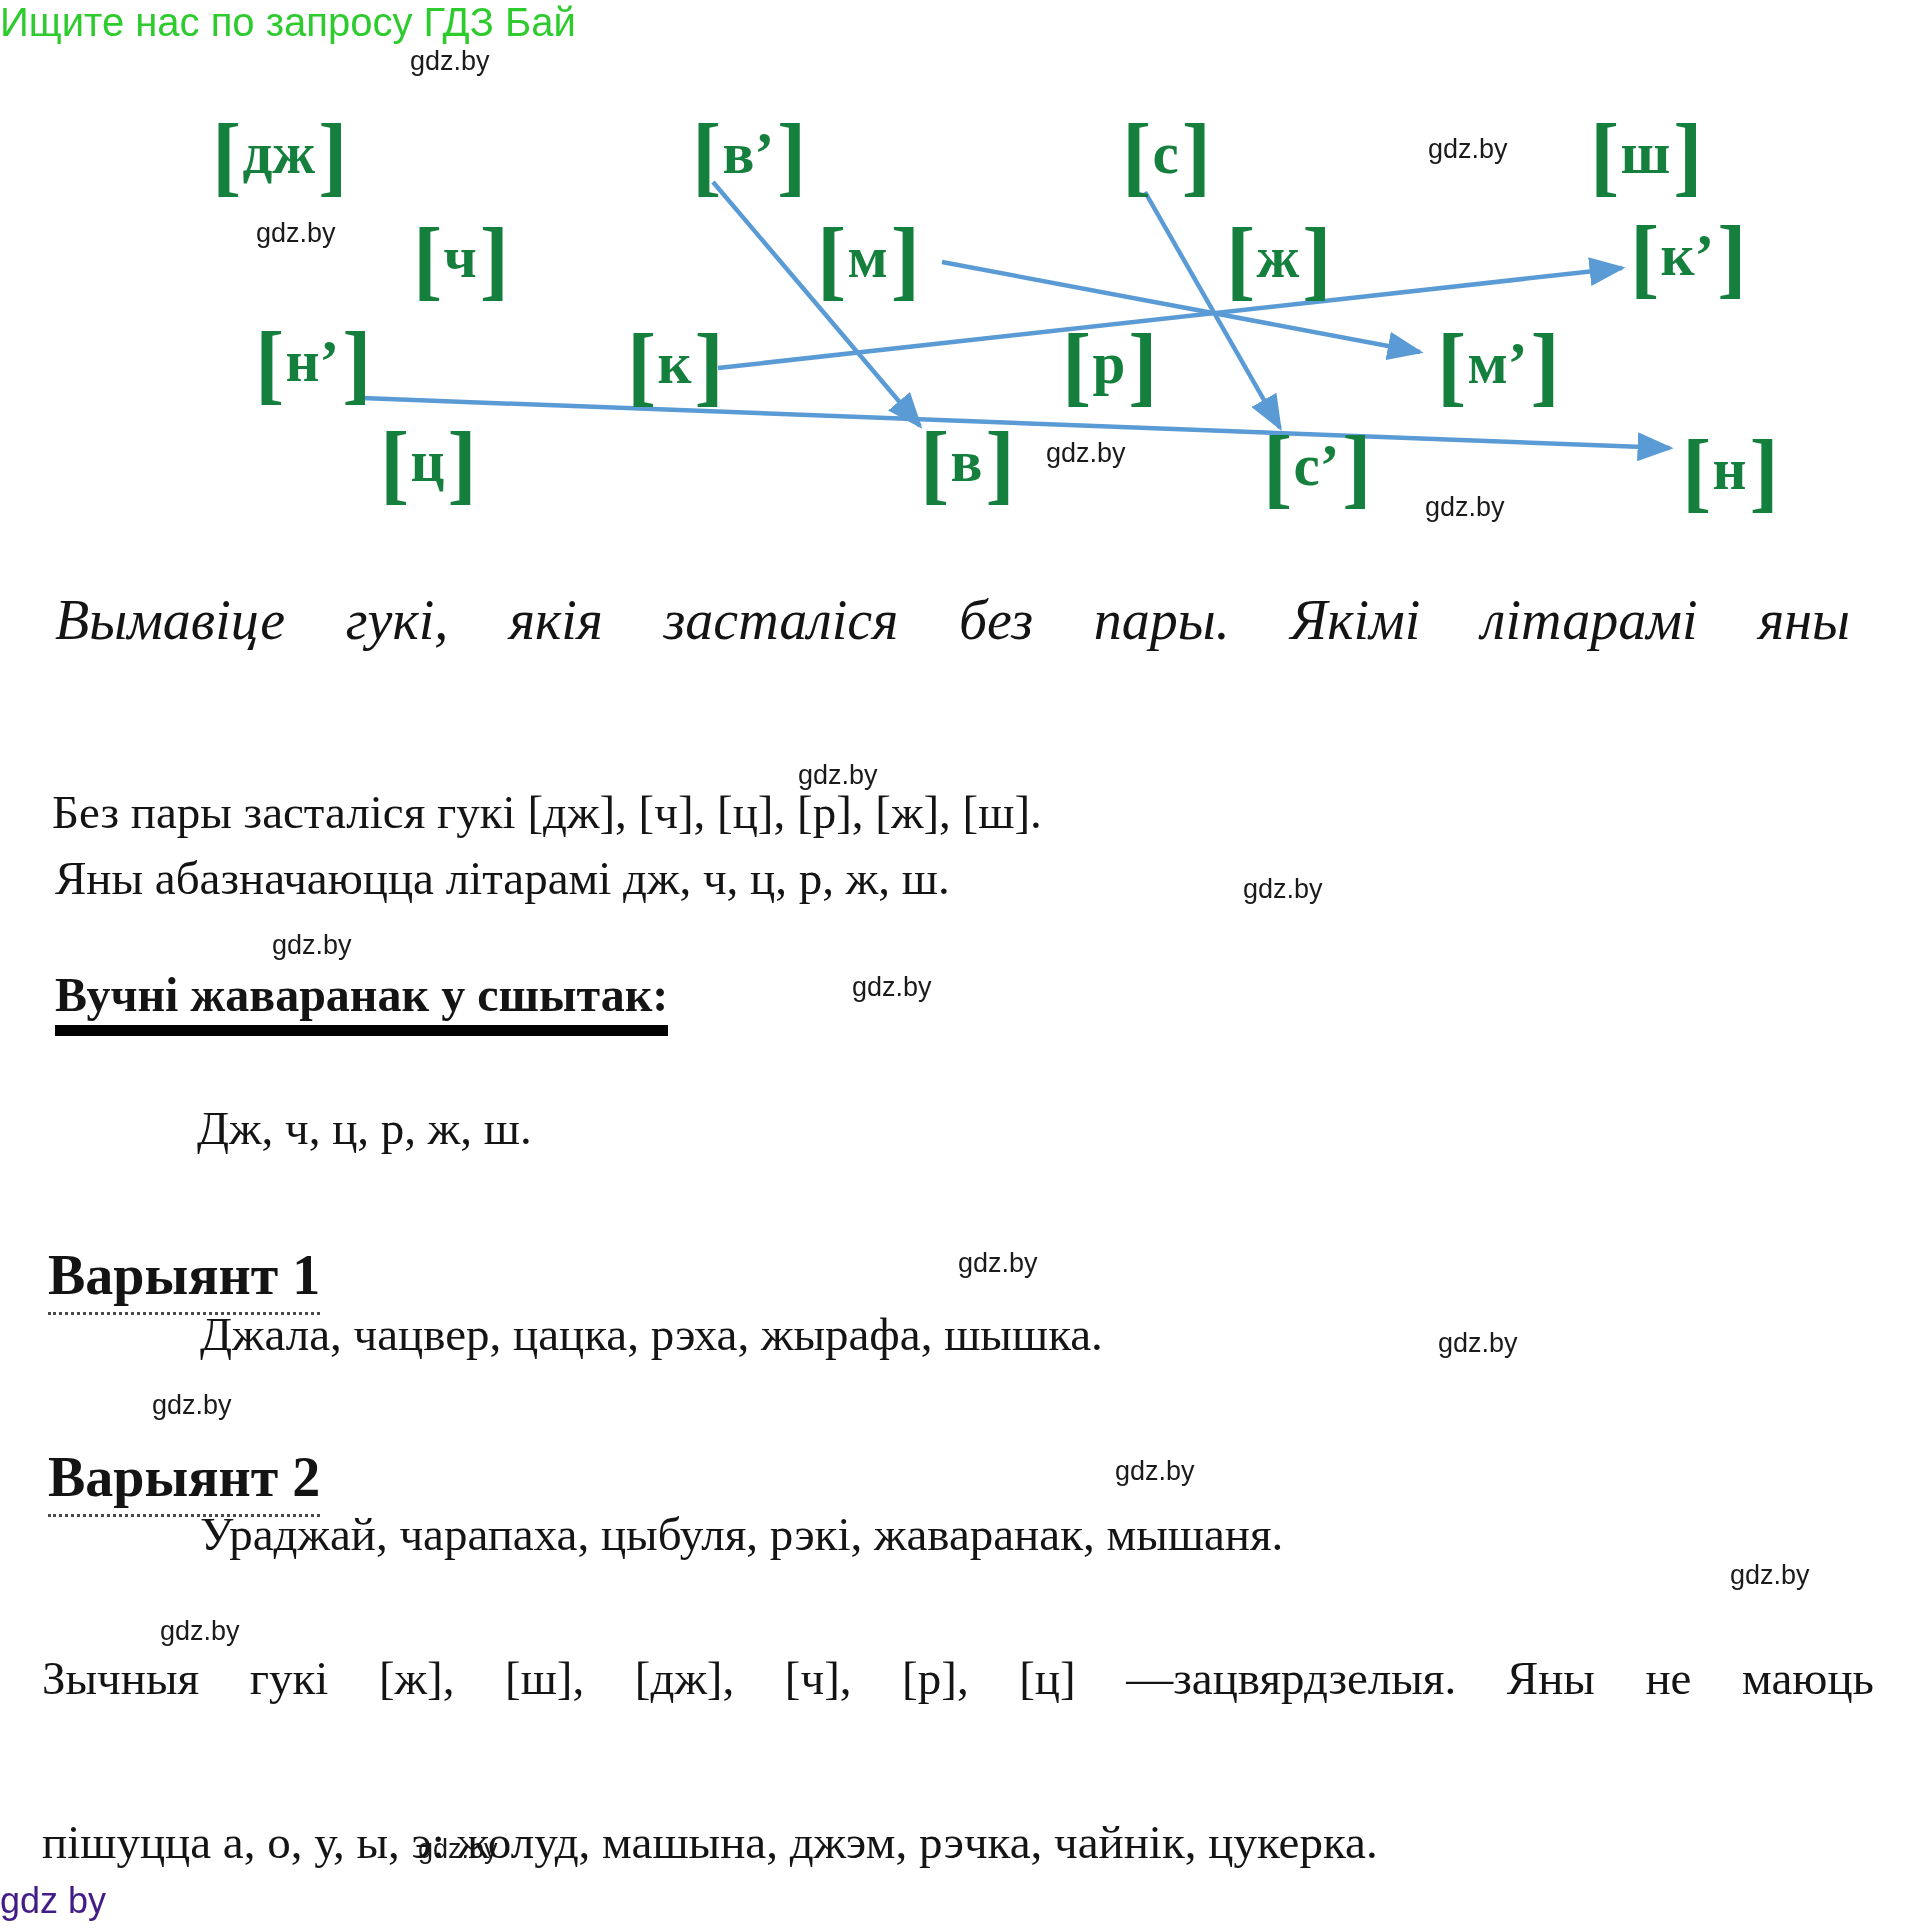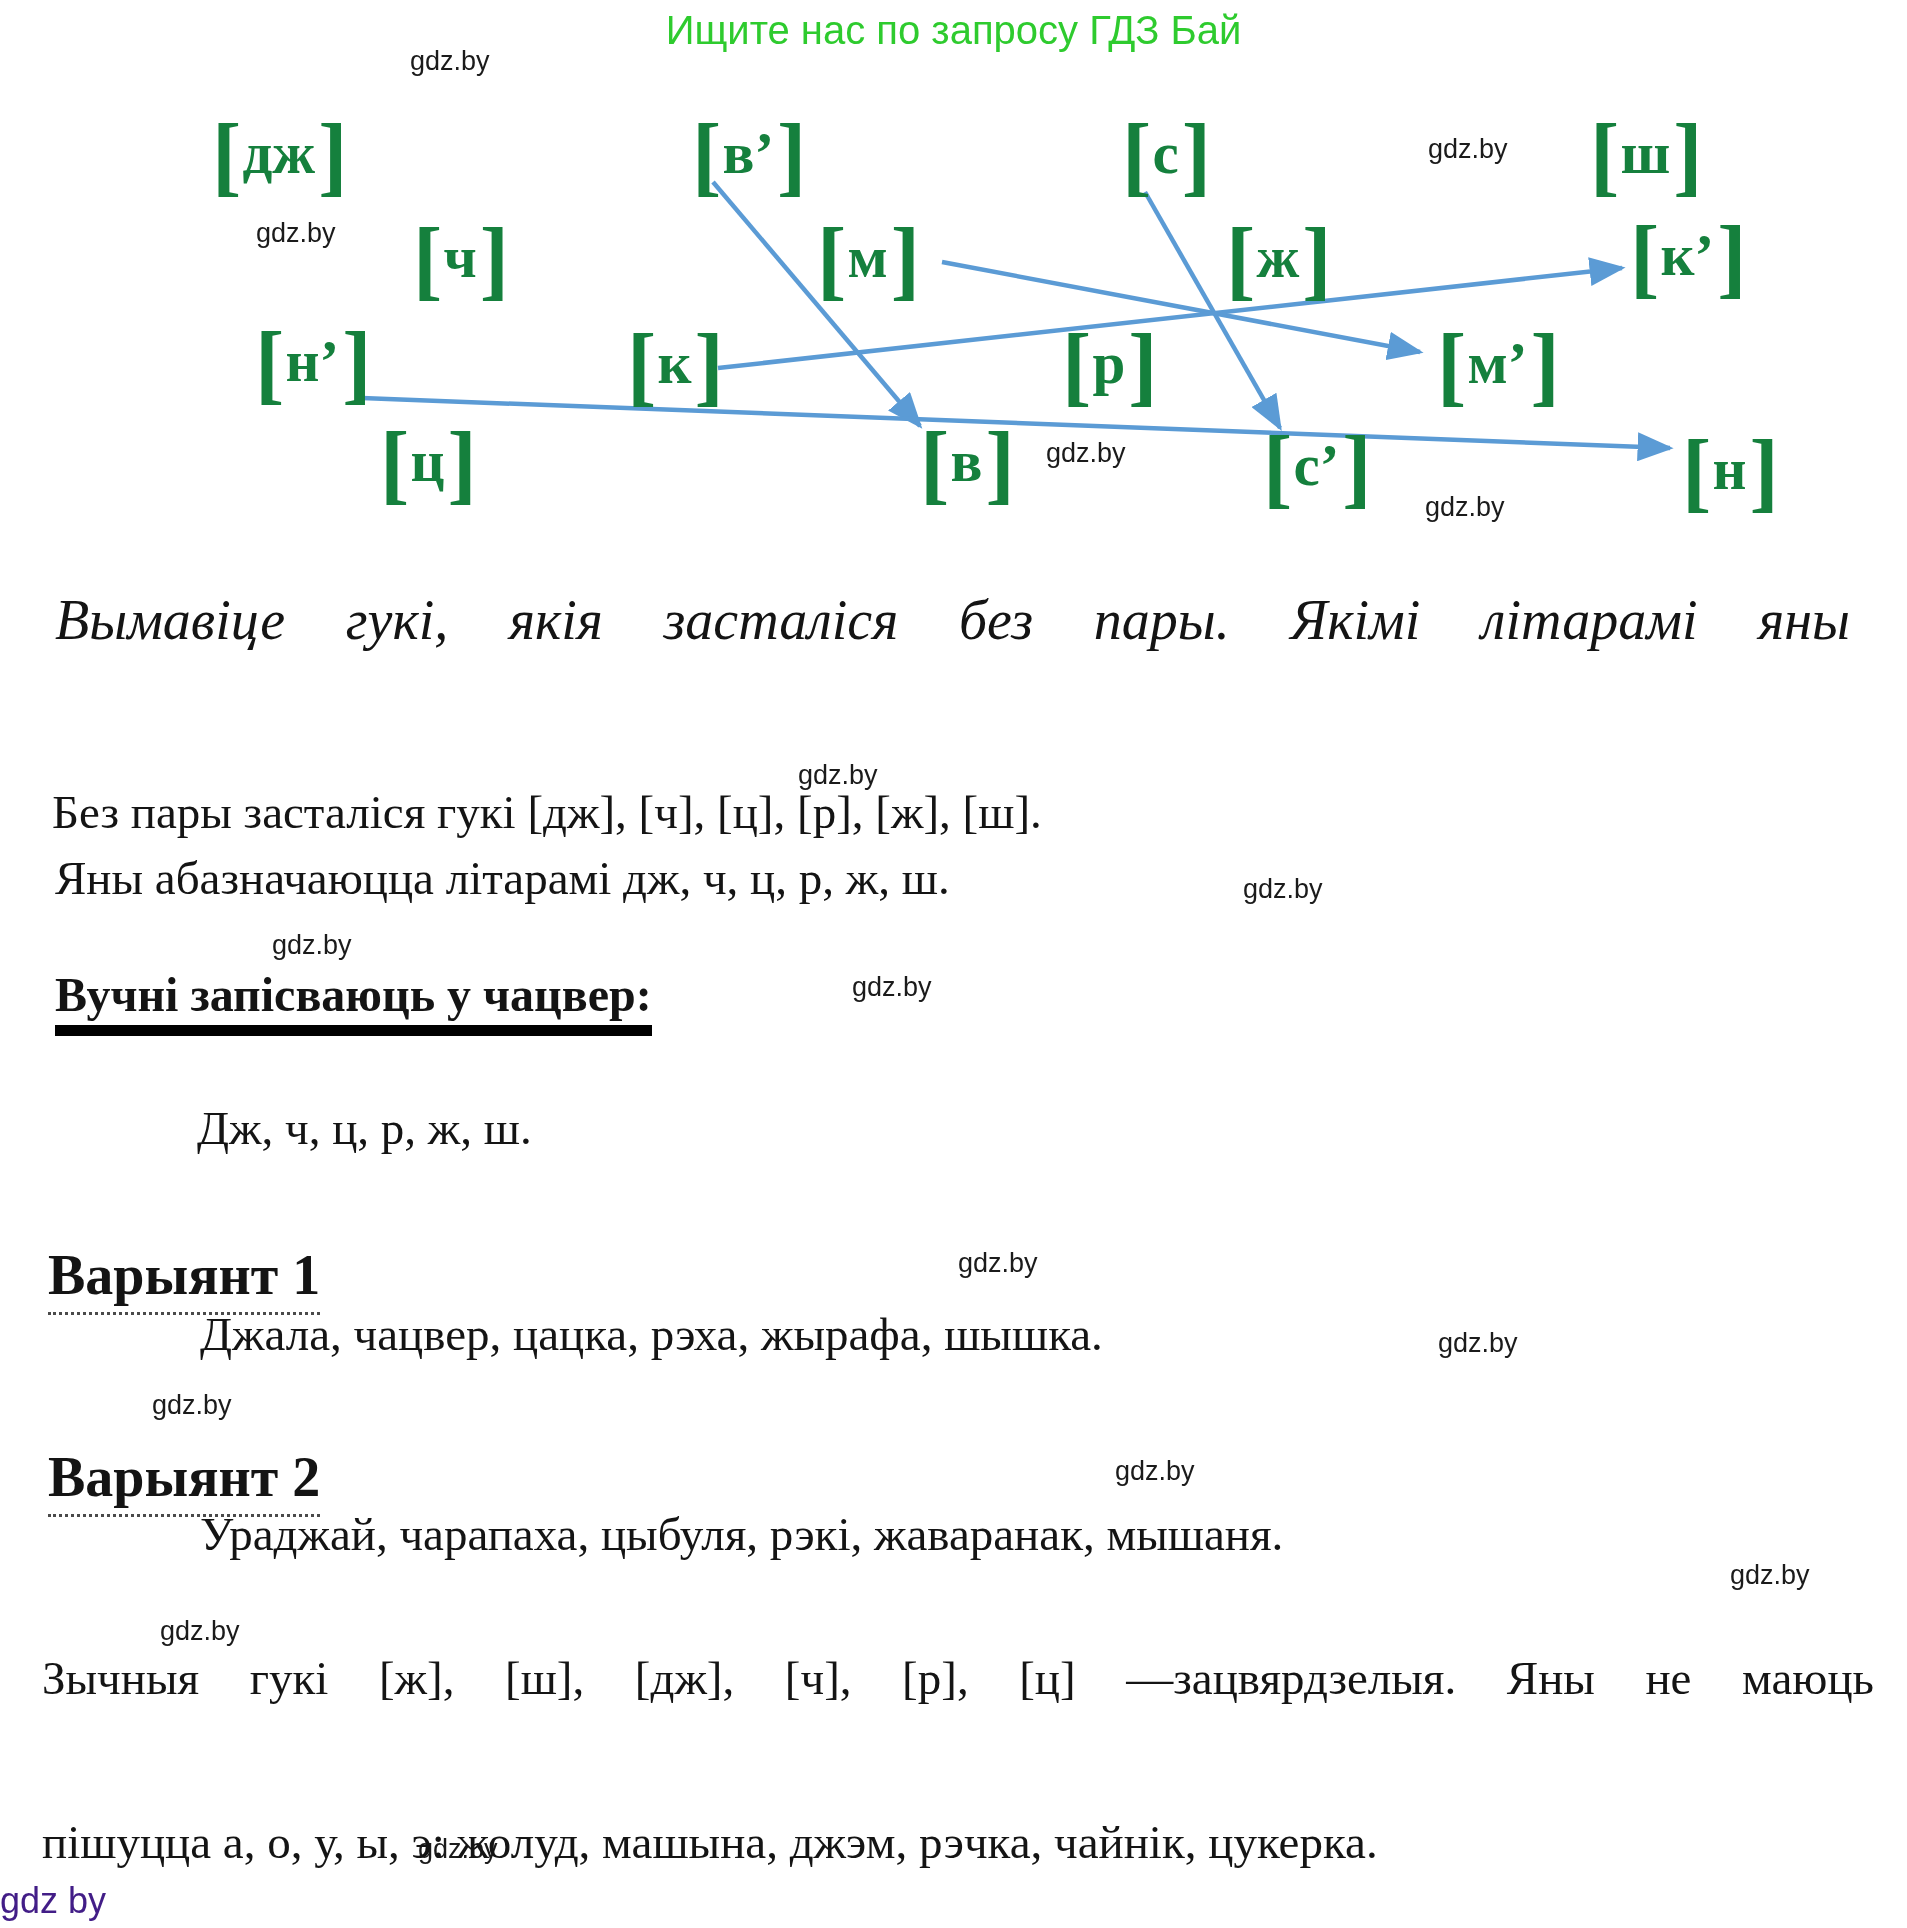--- a/index.html
+++ b/index.html
@@ -1,20 +1,20 @@
 <!DOCTYPE html>
 <html style="--green: #2ecb2e; --purple: #421d87; --violet: #8a46d6;"><head>
 <meta charset="utf-8">
 <style>
   html,body{margin:0;padding:0;background:#fff;}
   #page{position:relative;width:1907px;height:1928px;background:#ffffff;overflow:hidden;
         font-family:"Liberation Serif",serif;color:#141414;}
 
   
-  .promo{position:absolute;left:0;top:8px;width:100%;text-align:center;
+  .promo{position:absolute;left:0;top:0;width:100%;text-align:left;
          font-family:"Liberation Sans",sans-serif;font-size:40px;color:var(--green,#2ecb2e);}
 
   
   .wm{position:absolute;font-family:"Liberation Sans",sans-serif;font-size:27px;color:#1b1b1b;white-space:nowrap;}
 
   
   .snd{position:absolute;font-family:"Liberation Serif",serif;font-weight:bold;
        font-size:72px;line-height:1;white-space:nowrap;color:#15803d;}
   .snd .br{font-size:1.22em;vertical-align:-0.14em;letter-spacing:-0.02em;}
   .snd .lt{font-size:0.82em;padding:0 3px;}
@@ -89,21 +89,21 @@
   <span class="wm" style="left:1115px;top:1456px">gdz.by</span>
   <span class="wm" style="left:1730px;top:1560px">gdz.by</span>
   <span class="wm" style="left:160px;top:1616px">gdz.by</span>
   <span class="wm" style="left:418px;top:1834px">gdz.by</span>
 
   <div class="tline task" style="left:55px;top:590px;width:1795px">Вымавіце гукі, якія засталіся без пары. Якімі літарамі яны</div>
 
   <div class="tline" style="left:52px;top:784px">Без пары засталіся гукі [дж], [ч], [ц], [р], [ж], [ш].</div>
   <div class="tline" style="left:55px;top:850px">Яны абазначаюцца літарамі дж, ч, ц, р, ж, ш.</div>
 
-  <div class="tline" style="left:55px;top:966px"><span class="nb-head">Вучні запісваюць у чацвер:</span></div>
+  <div class="tline" style="left:55px;top:966px"><span class="nb-head">Вучні жаваранак у сшытак:</span></div>
   <div class="tline" style="left:197px;top:1100px">Дж, ч, ц, р, ж, ш.</div>
 
   <div class="tline" style="left:48px;top:1242px"><span class="var-head">Варыянт 1</span></div>
   <div class="tline" style="left:200px;top:1306px">Джала, чацвер, цацка, рэха, жырафа, шышка.</div>
 
   <div class="tline" style="left:48px;top:1444px"><span class="var-head">Варыянт 2</span></div>
   <div class="tline just" style="left:42px;top:1650px;width:1832px">Зычныя гукі [ж], [ш], [дж], [ч], [р], [ц] —зацвярдзелыя. Яны не маюць</div>
 
   <div class="tline" style="left:200px;top:1506px">Ураджай, чарапаха, цыбуля, рэкі, жаваранак, мышаня.</div>
   <div class="tline" style="left:42px;top:1814px">пішуцца а, о, у, ы, э: жолуд, машына, джэм, рэчка, чайнік, цукерка.</div>

